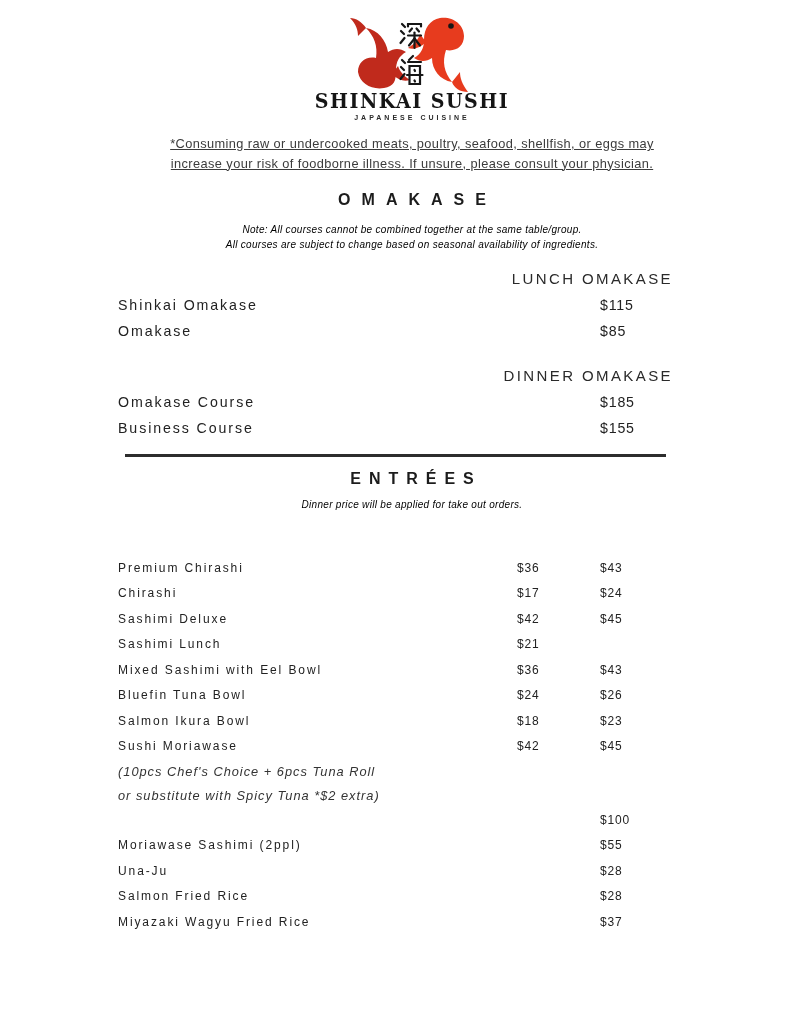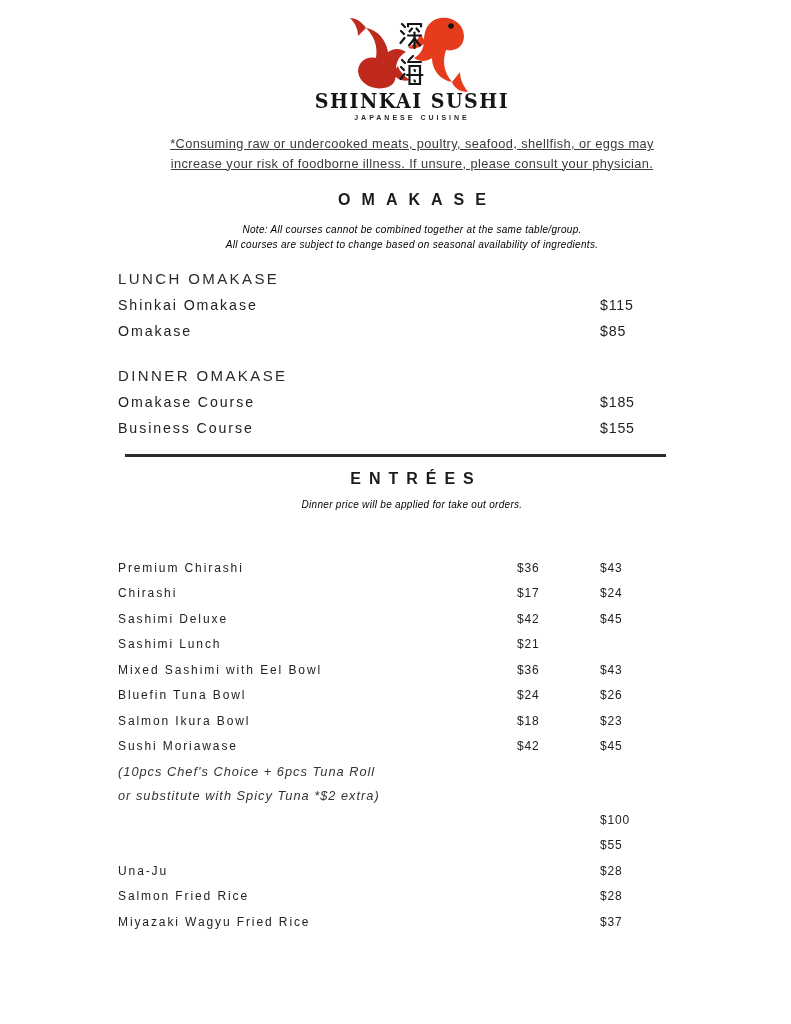--- a/index.html
+++ b/index.html
@@ -22,21 +22,21 @@
   .omakase-heading{top:191px;letter-spacing:11px;text-indent:11px;}
   .entrees-heading{top:470px;letter-spacing:8px;text-indent:8px;}
   .section-note{position:absolute;left:0;width:100%;text-align:center;font-style:italic;
     font-size:10px;line-height:14.8px;color:#000000;letter-spacing:0.3px;}
   .omakase-note{top:223px;}
   .entrees-note{top:498px;}
   
   .subsection{position:absolute;left:118px;width:555px;}
   .lunch-omakase{top:268px;}
   .dinner-omakase{top:365px;}
-  .subheading{font-size:15px;letter-spacing:2.4px;color:#2a2a2a;height:22px;line-height:22px;margin-bottom:3px;}
+  .subheading{font-size:15px;letter-spacing:2.4px;color:#2a2a2a;height:22px;line-height:22px;margin-bottom:3px;text-align:right;}
   .orow{position:relative;height:25.6px;line-height:25.6px;font-size:14.2px;letter-spacing:1.9px;color:#222;}
   .orow .price{position:absolute;left:482px;letter-spacing:0.8px;}
   
   .col-headers{position:absolute;top:532px;left:0;width:100%;height:20px;
     font-size:14.2px;letter-spacing:1.6px;color:#242424;}
   .col-headers .lunch-col{position:absolute;left:517px;}
   .col-headers .dinner-col{position:absolute;left:600px;}
   .entrees-list{position:absolute;top:556px;left:118px;width:660px;}
   .erow{position:relative;height:25.45px;line-height:25.45px;font-size:12px;letter-spacing:1.9px;color:#222;}
   .erow .lunch{position:absolute;left:399px;letter-spacing:0.8px;}
@@ -137,19 +137,19 @@
       <div class="erow"><span>Chirashi</span><span class="lunch">$17</span><span class="dinner">$24</span></div>
       <div class="erow"><span>Sashimi Deluxe</span><span class="lunch">$42</span><span class="dinner">$45</span></div>
       <div class="erow"><span>Sashimi Lunch</span><span class="lunch">$21</span></div>
       <div class="erow"><span>Mixed Sashimi with Eel Bowl</span><span class="lunch">$36</span><span class="dinner">$43</span></div>
       <div class="erow"><span>Bluefin Tuna Bowl</span><span class="lunch">$24</span><span class="dinner">$26</span></div>
       <div class="erow"><span>Salmon Ikura Bowl</span><span class="lunch">$18</span><span class="dinner">$23</span></div>
       <div class="erow"><span>Sushi Moriawase</span><span class="lunch">$42</span><span class="dinner">$45</span></div>
       <div class="erow note-row">(10pcs Chef's Choice + 6pcs Tuna Roll</div>
       <div class="erow note-row">or substitute with Spicy Tuna *$2 extra)</div>
       <div class="erow"><span class="dinner">$100</span></div>
-      <div class="erow"><span class="dinner">$55</span></div>
+      <div class="erow"><span>Moriawase Sashimi (2ppl)</span><span class="dinner">$55</span></div>
       <div class="erow"><span>Una-Ju</span><span class="dinner">$28</span></div>
       <div class="erow"><span>Salmon Fried Rice</span><span class="dinner">$28</span></div>
       <div class="erow"><span>Miyazaki Wagyu Fried Rice</span><span class="dinner">$37</span></div>
     </div>
 
 </div>
 
 </body></html>

